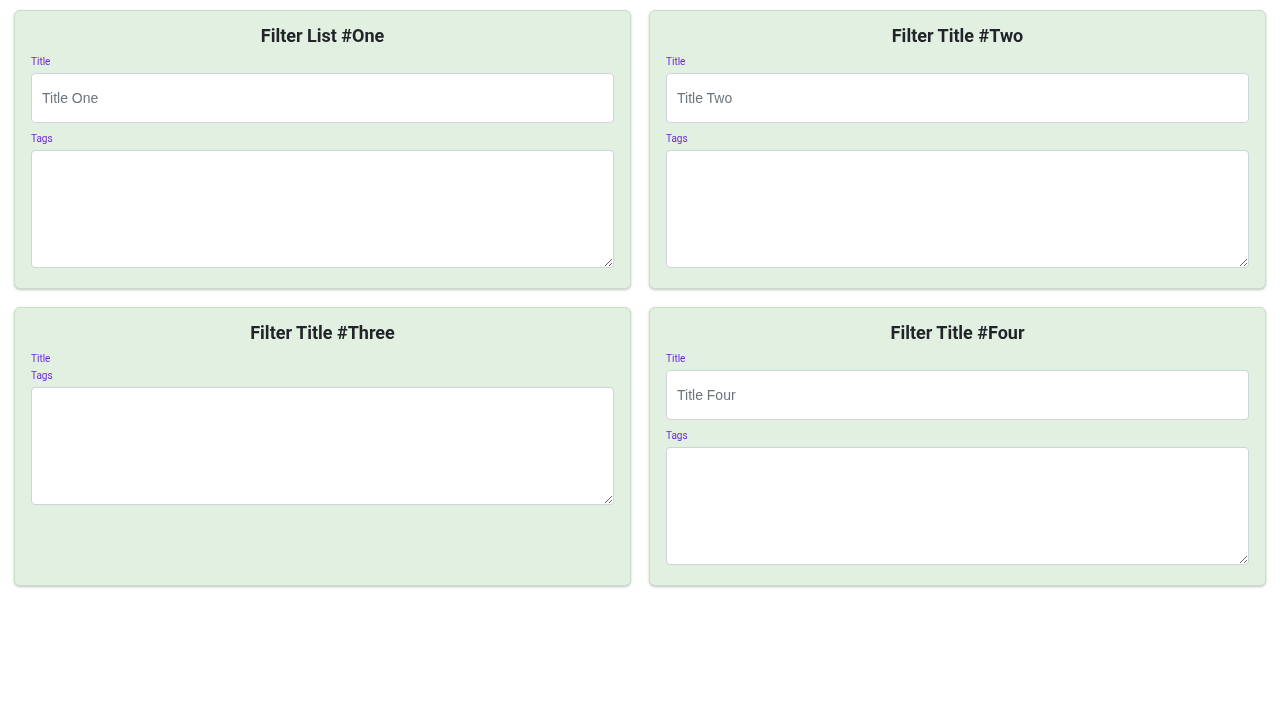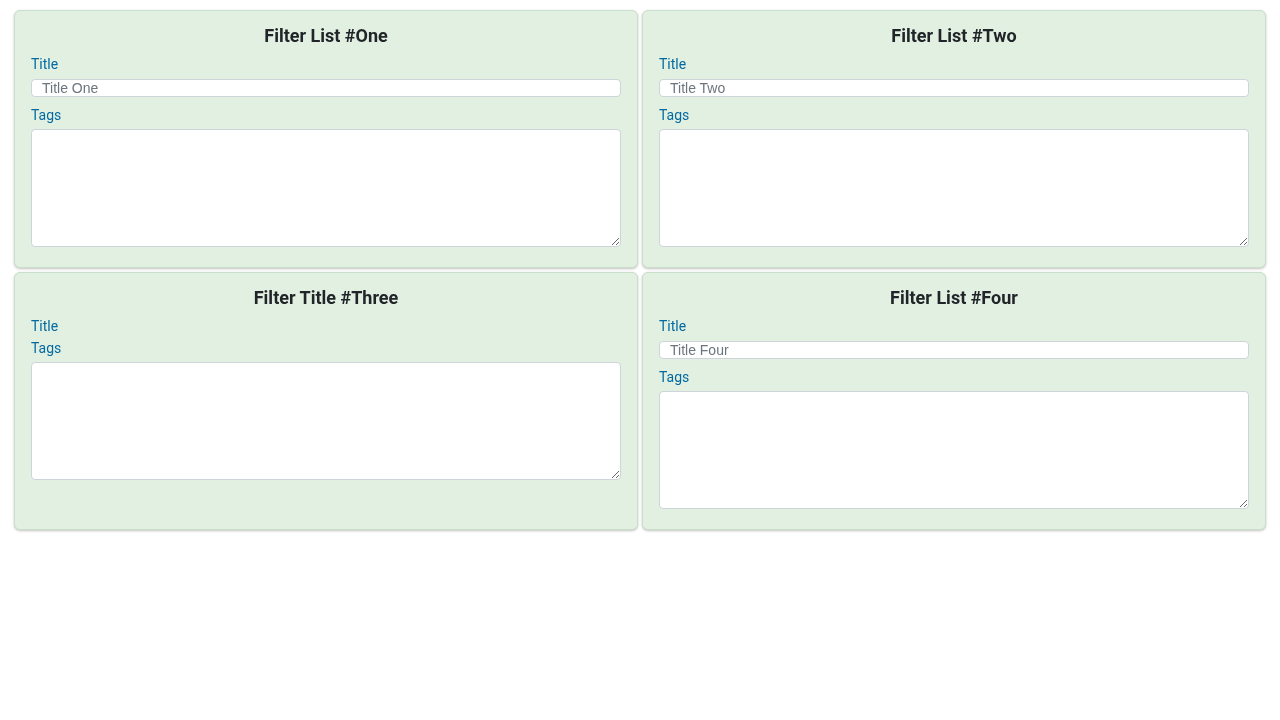--- a/index.html
+++ b/index.html
@@ -11,46 +11,46 @@
       font-family: -apple-system, BlinkMacSystemFont, "Segoe UI", Roboto, "Helvetica Neue", Arial, sans-serif;
       background: #ffffff;
       padding: 10px 14px;
       width: 1280px;
       height: 720px;
     }
     .grid {
       display: grid;
       grid-template-columns: 1fr 1fr;
       grid-template-rows: auto auto;
-      gap: 4px;
+      gap: 18px;
       border-radius: 21px;
     }
     .card {
       background: #e2f0e2;
       border: 1px solid #c9dfc9;
       border-radius: 6px;
       box-shadow: 0 1px 3px rgba(0,0,0,0.15), 0 1px 2px rgba(0,0,0,0.1);
       padding: 14px 16px 16px 16px;
     }
     .card-title {
       font-size: 18px;
       font-weight: 700;
       color: #212529;
       text-align: center;
       margin-bottom: 10px;
     }
     .field-label {
-      font-size: 14px;
-      color: #0369a1;
+      font-size: 10px;
+      color: #6d28d9;
       margin-bottom: 6px;
       display: block;
     }
     .text-input {
       width: 100%;
-      height: 18px;
+      height: 50px;
       padding: 2px 10px;
       font-size: 14px;
       color: #000000;
       background: #ffffff;
       border: 1px solid #ced4da;
       border-radius: 4px;
       outline: none;
       margin-bottom: 10px;
     }
     .text-input::placeholder {
@@ -77,35 +77,35 @@
 
   <div class="card">
     <h3 class="card-title">Filter List #One</h3>
     <label class="field-label">Title</label>
     <input type="text" class="text-input" placeholder="Title One" style="">
     <label class="field-label">Tags</label>
     <textarea class="textarea-input" style=""></textarea>
   </div>
 
   <div class="card">
-    <h3 class="card-title">Filter List #Two</h3>
+    <h3 class="card-title">Filter Title #Two</h3>
     <label class="field-label">Title</label>
     <input type="text" class="text-input" placeholder="Title Two" style="">
     <label class="field-label">Tags</label>
     <textarea class="textarea-input" style=""></textarea>
   </div>
 
   <div class="card">
     <h3 class="card-title">Filter Title #Three</h3>
     <label class="field-label">Title</label>
     <label class="field-label">Tags</label>
     <textarea class="textarea-input" style=""></textarea>
   </div>
 
   <div class="card">
-    <h3 class="card-title">Filter List #Four</h3>
+    <h3 class="card-title">Filter Title #Four</h3>
     <label class="field-label">Title</label>
     <input type="text" class="text-input" placeholder="Title Four" style="">
     <label class="field-label">Tags</label>
     <textarea class="textarea-input" style=""></textarea>
   </div>
 
 </div>
 
 </body></html>

